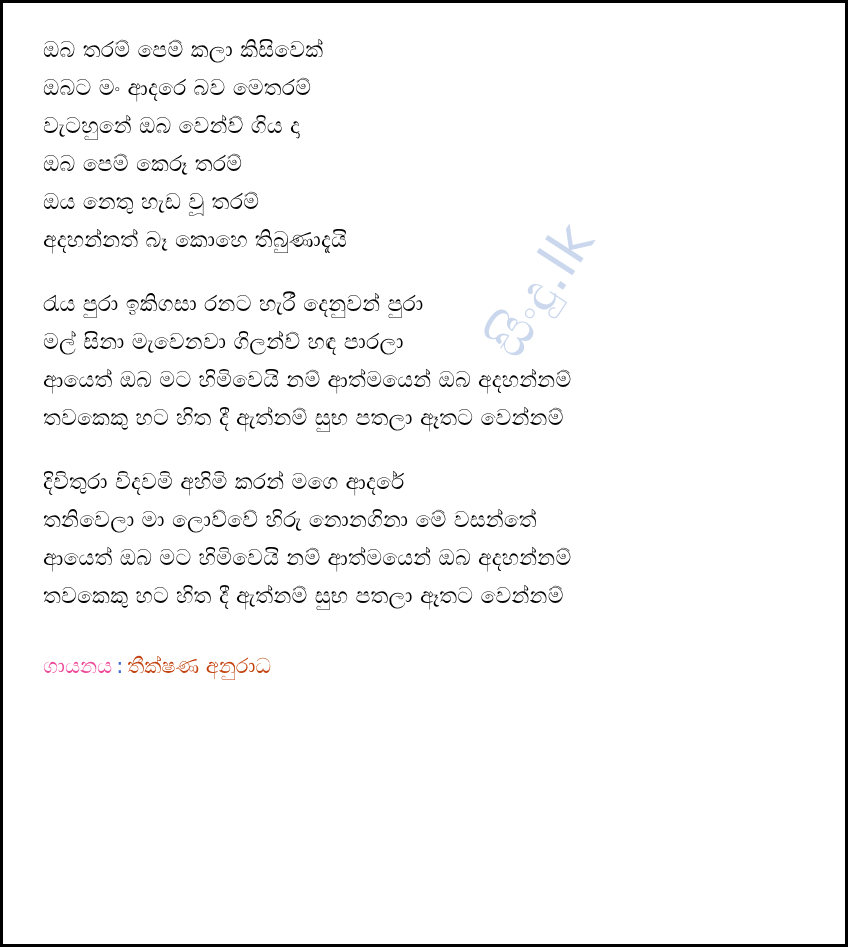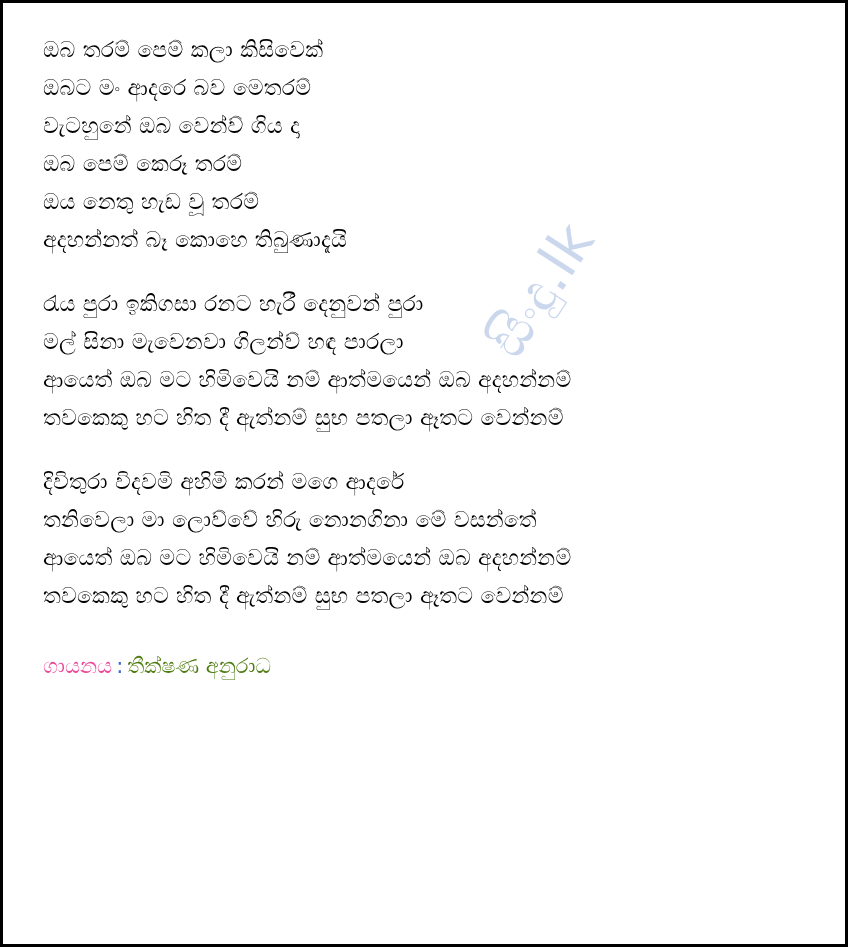--- a/index.html
+++ b/index.html
@@ -42,21 +42,21 @@
     white-space: nowrap;
   }
   .credit .credit-label {
     color: #ec4899;
   }
   .credit .credit-sep {
     color: #3a66d6;
     padding: 0 4px;
   }
   .credit .credit-value {
-    color: #4d7c0f;
+    color: #c2410c;
   }
   .watermark {
     position: absolute;
     left: 470px;
     top: 330px;
     z-index: 1;
     font-size: 56px;
     color: #9fb7de;
     opacity: 0.55;
     transform: rotate(-57deg);

